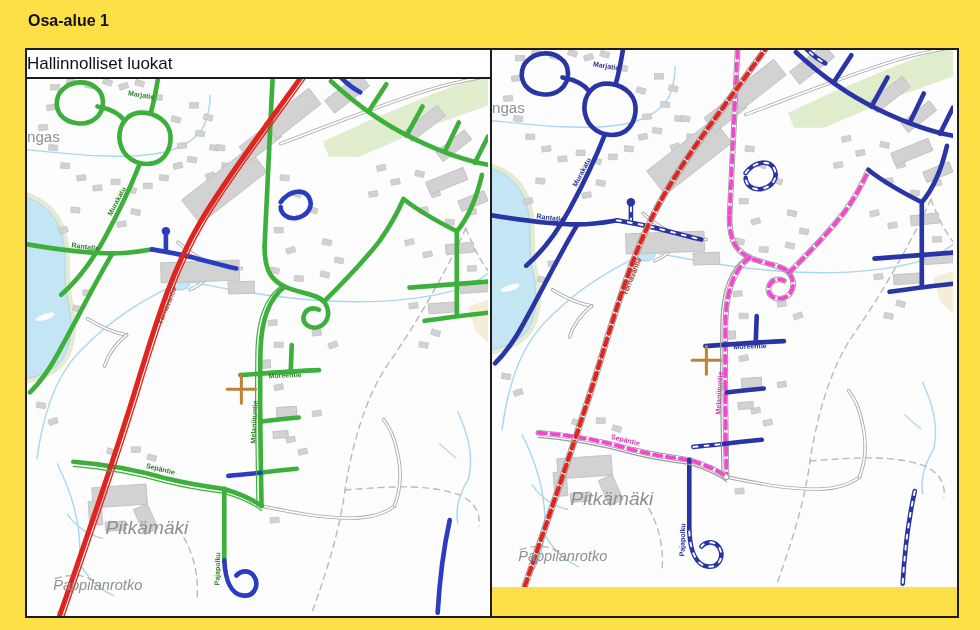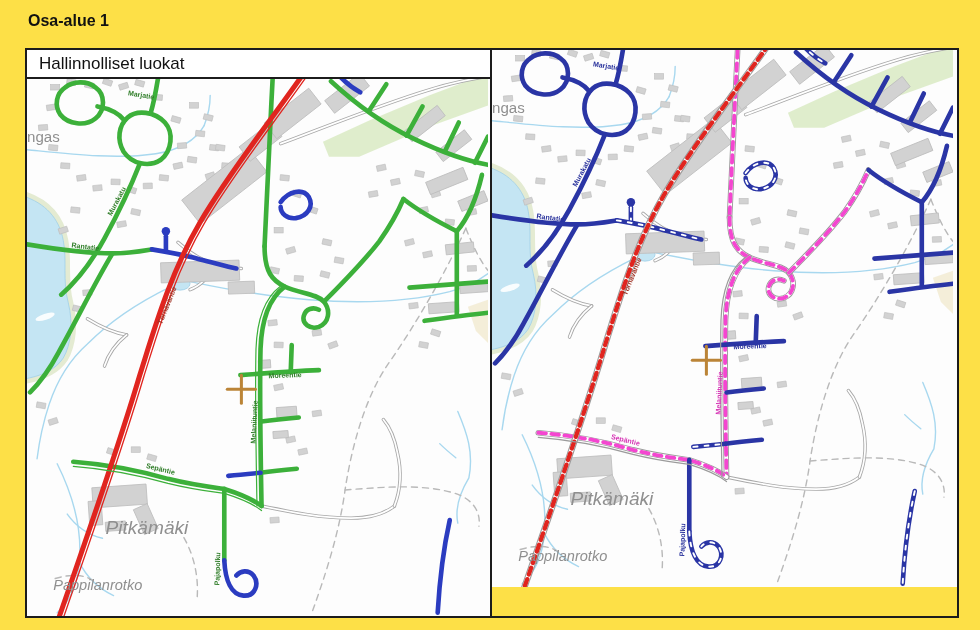--- a/index.html
+++ b/index.html
@@ -3,21 +3,21 @@
 <meta charset="utf-8">
 <style>
   html,body{margin:0;padding:0;background:#ffffff;}
   .page{position:relative;width:980px;height:630px;background:#fde047;
         font-family:"Liberation Sans",sans-serif;overflow:hidden;}
   .title{position:absolute;left:28px;top:12px;font-size:16px;font-weight:bold;color:#111;}
   .maps-table{position:absolute;left:25px;top:48px;width:930px;
               border:2px solid #1c1c1c;display:flex;}
   .col{width:50%;box-sizing:border-box;}
   .col.left{border-right:2px solid #1c1c1c;}
-  .panel-header{height:27px;line-height:27px;padding-left:12px;font-size:17px;color:#111;
+  .panel-header{height:27px;line-height:27px;padding-left:0;font-size:17px;color:#111;
                 border-bottom:2px solid #1c1c1c;background:#fff;
                 white-space:nowrap;overflow:hidden;}
   .map-cell{height:537px;background:#fdfdfd;overflow:hidden;position:relative;}
   .map-cell svg{display:block;}
 </style>
 </head>
 <body>
 
 <div class="page">
   <div class="title">Osa-alue 1</div>

